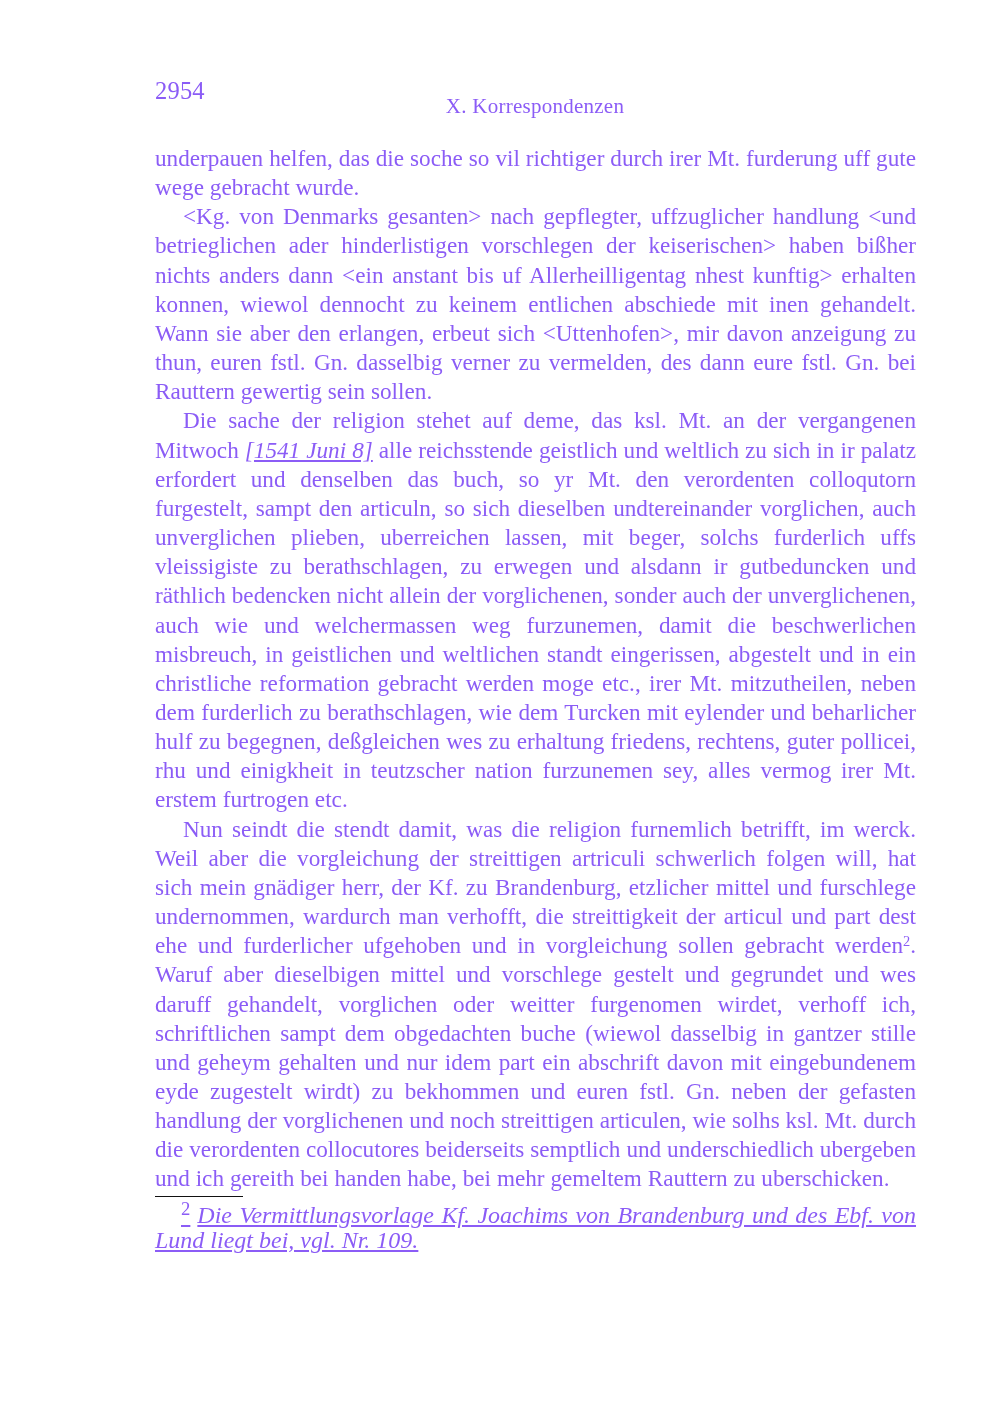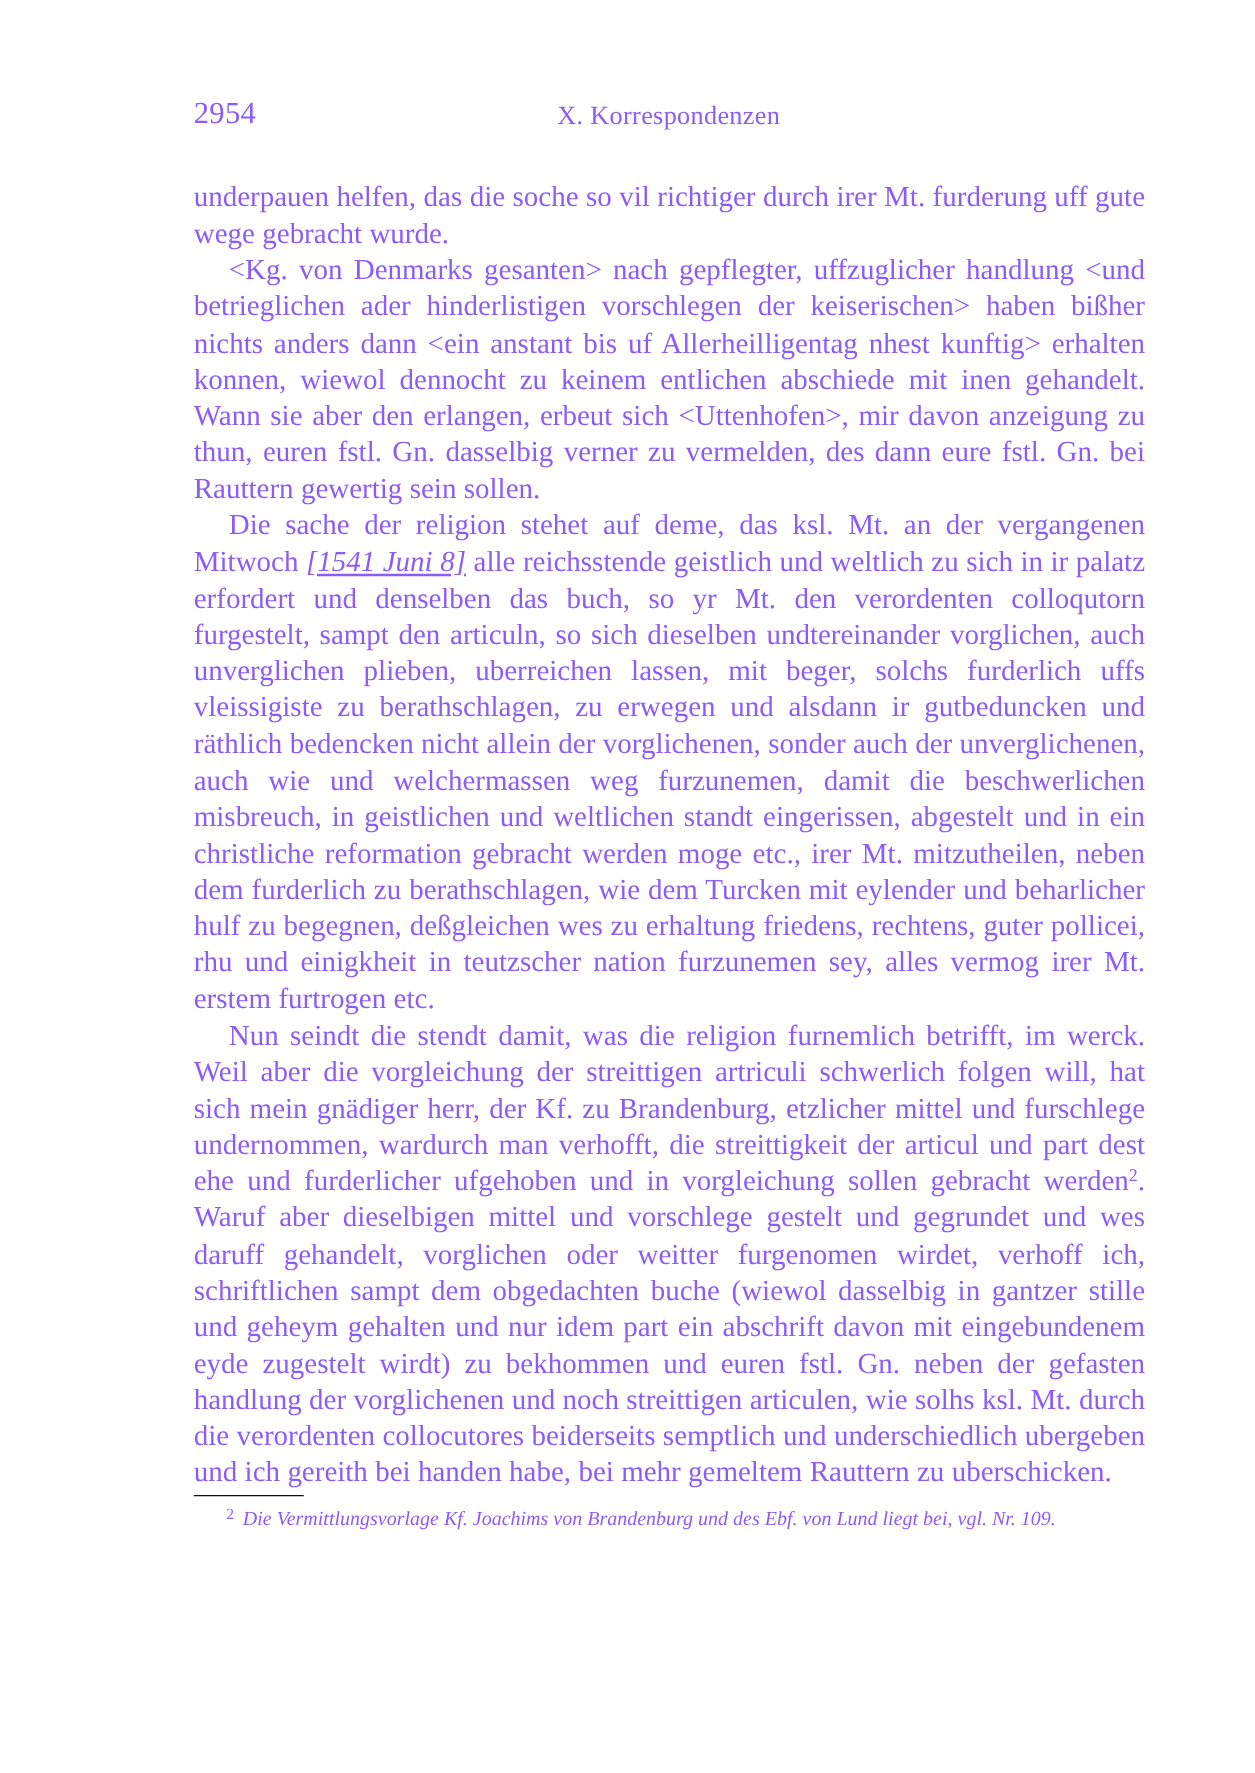--- a/index.html
+++ b/index.html
@@ -31,21 +31,21 @@
     position: absolute;
     left: 0;
     top: 0;
     font-size: 24.5px;
     line-height: 26px;
     letter-spacing: 0.2px;
   }
   .head-title {
     position: absolute;
     left: 0;
-    top: 1px;
+    top: 15px;
     width: 760px;
     text-align: center;
     font-size: 21px;
     line-height: 26px;
     letter-spacing: 0.25px;
   }
 
   
   .textblock {
     position: absolute;
@@ -89,25 +89,26 @@
   }
   .fn-rule {
     width: 88px;
     height: 0;
     border: 0;
     border-top: 1.6px solid #111111;
     margin: 0 0 6px 0;
   }
   p.footnote {
     margin: 0;
-    font-size: 16px;
+    font-size: 24px;
     line-height: 25px;
     font-style: italic;
     text-align: justify;
     text-indent: 26px;
+    text-decoration: underline;
   }
   p.footnote .fnum {
     font-style: normal;
     font-size: 0.78em;
     vertical-align: 0.42em;
     line-height: 0;
     padding-right: 7px;
   }
 </style>
 </head>

